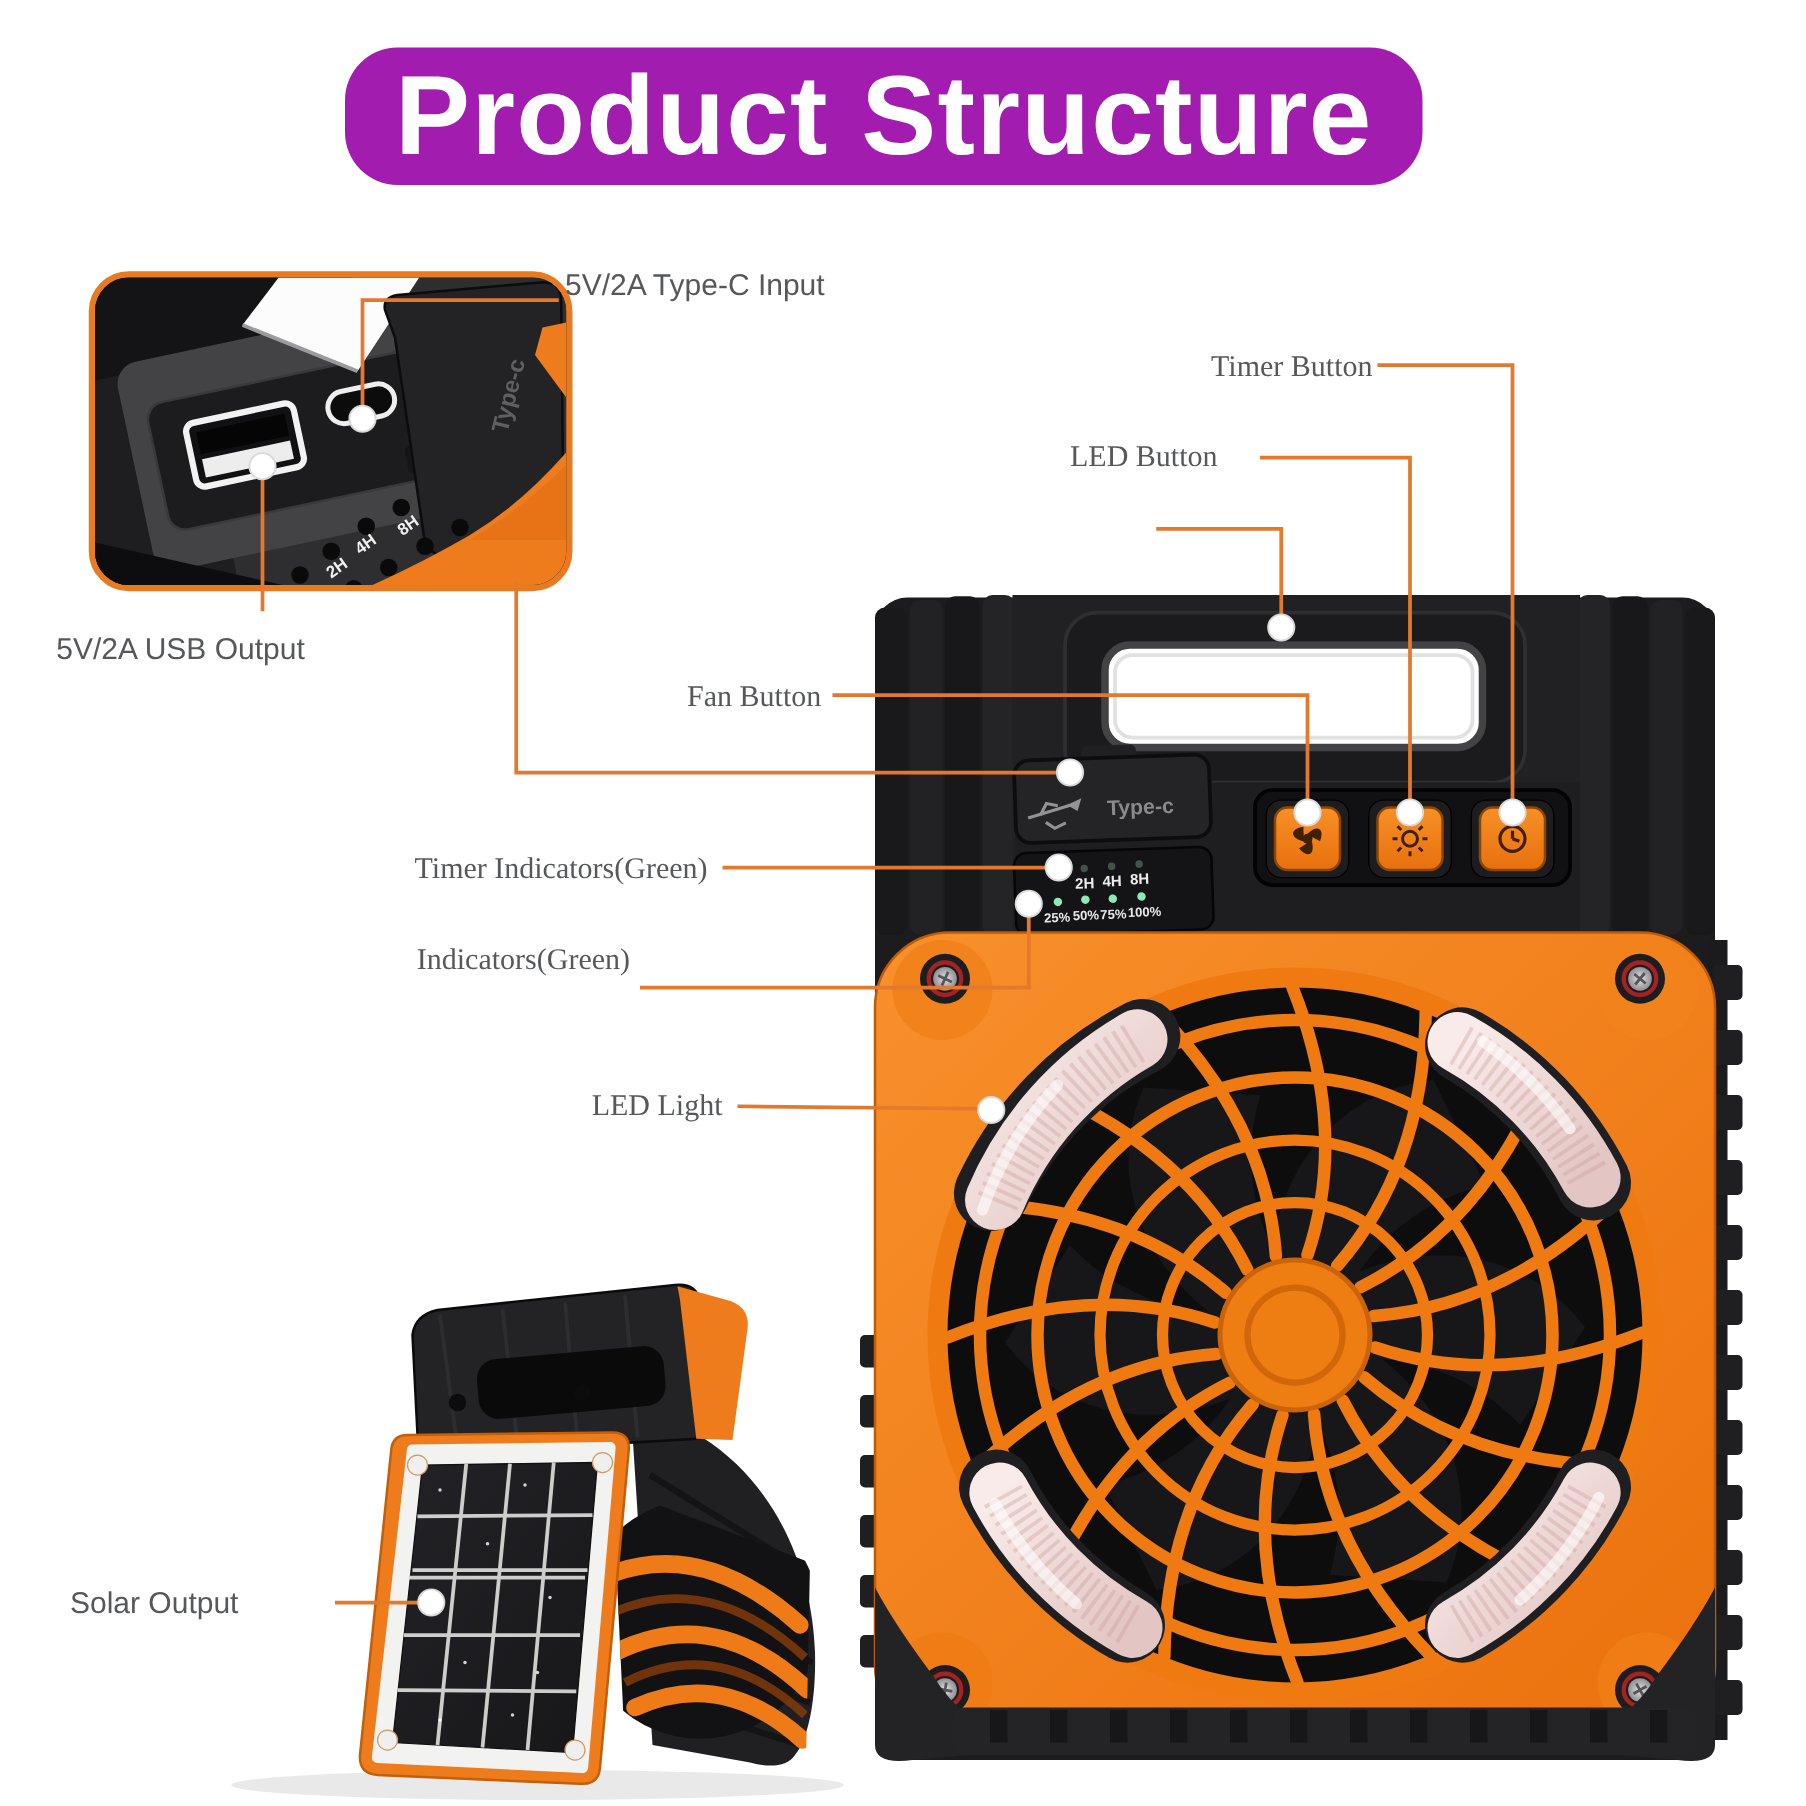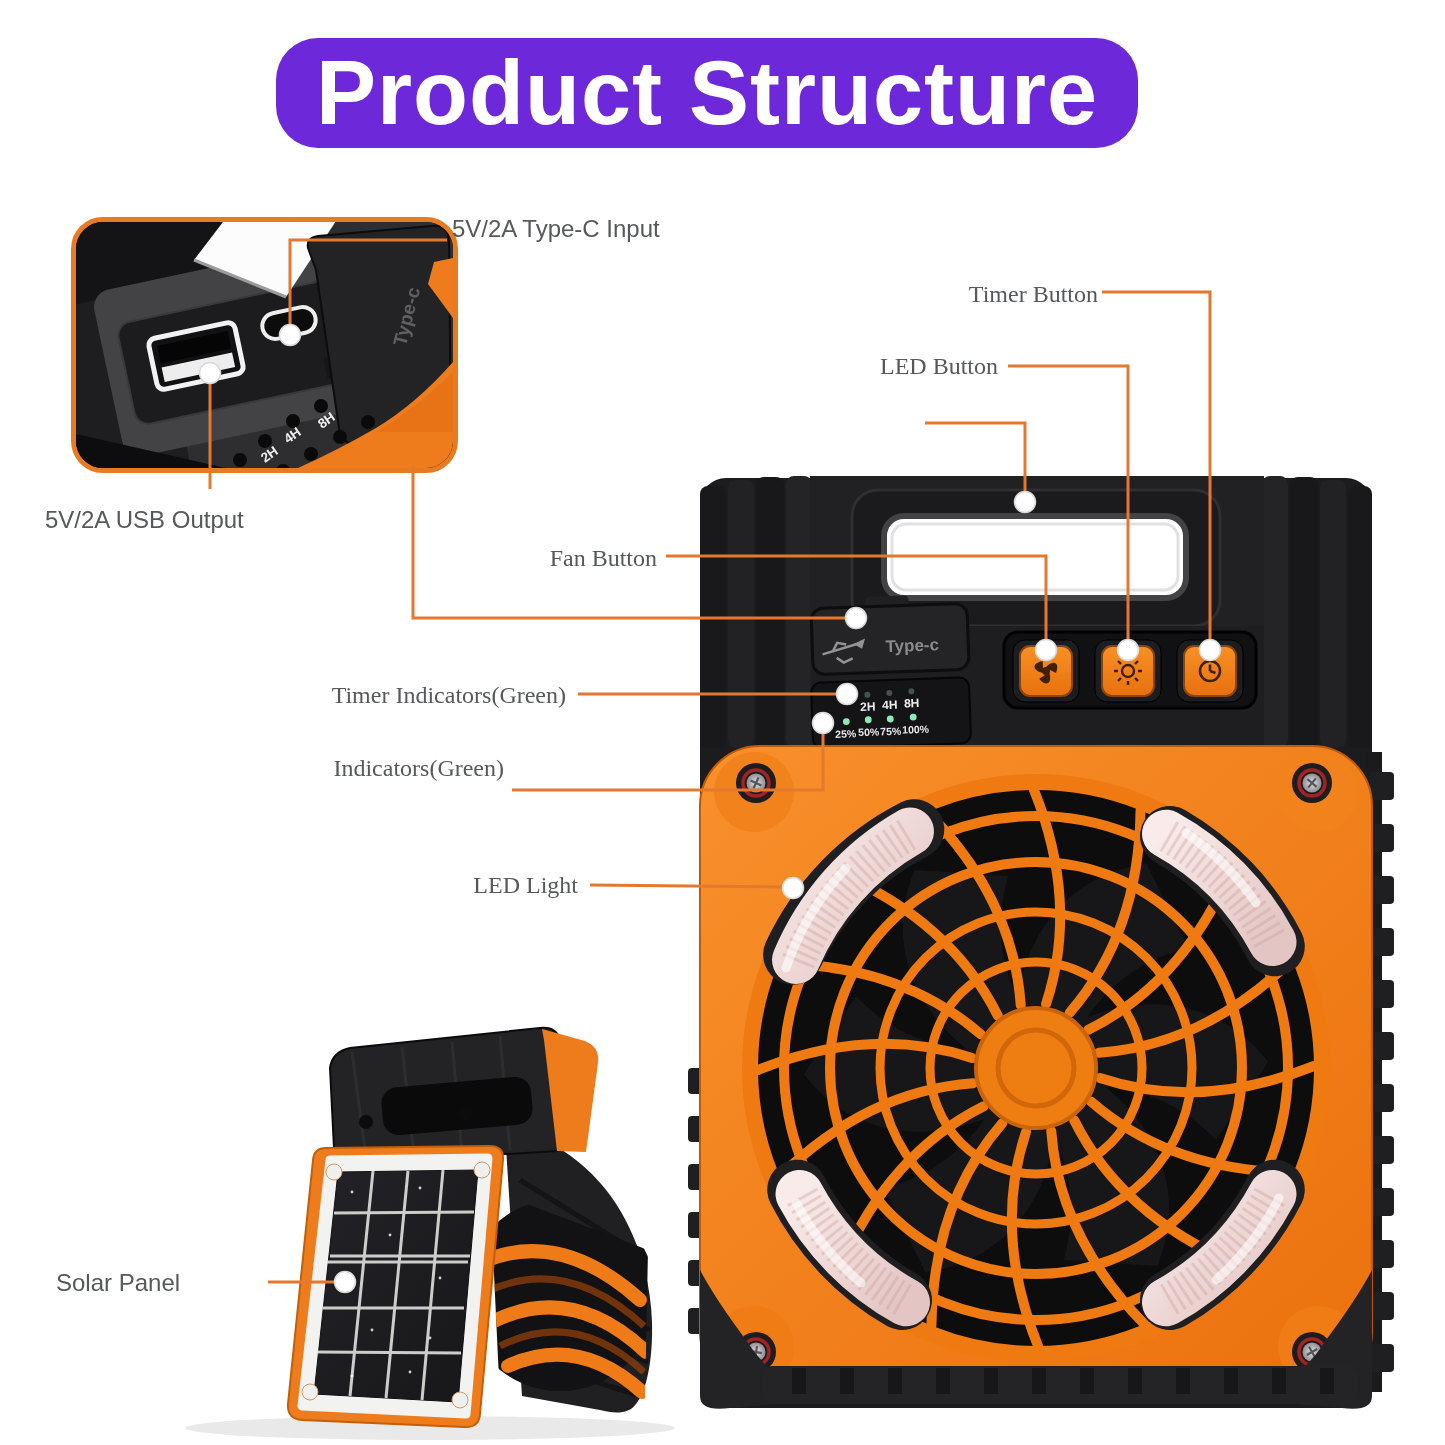--- a/index.html
+++ b/index.html
@@ -1,19 +1,19 @@
 <!DOCTYPE html>
 <html><head>
 <meta charset="utf-8">
 <style>
   html,body{margin:0;padding:0;background:#ffffff;}
   #canvas{position:relative;width:1445px;height:1445px;background:#ffffff;overflow:hidden;
           font-family:"Liberation Sans",sans-serif;}
   .layer{position:absolute;left:0;top:0;width:1445px;height:1445px;}
-  #title-bar{position:absolute;left:276px;top:38px;width:862px;height:110px;background:#6d28d9;
+  #title-bar{position:absolute;left:276px;top:38px;width:862px;height:110px;background:#a21caf;
              border-radius:42px;display:flex;align-items:center;justify-content:center;}
   #title-bar span{color:#ffffff;font-weight:bold;font-size:90px;letter-spacing:1px;white-space:nowrap;}
   .label{position:absolute;color:#57585A;font-size:24px;line-height:42px;white-space:nowrap;}
   .label.r{text-align:right;font-family:Liberation Serif, serif;}
   #inset{position:absolute;left:71px;top:217px;width:377px;height:246px;border:5px solid #E87A22;
          border-radius:32px;overflow:hidden;background:#2a2a2c;}
   svg text{font-family:"Liberation Sans",sans-serif;}
 </style>
 </head>
 <body>
@@ -461,23 +461,23 @@
       <circle cx="1210" cy="650" r="10.5"></circle>
       <circle cx="847" cy="694" r="10.5"></circle>
       <circle cx="823" cy="723" r="10.5"></circle>
       <circle cx="793" cy="888" r="10.5"></circle>
       <circle cx="345" cy="1282" r="10.5"></circle>
     </g>
   </svg>
 
   <div class="label" style="left:452px;top:208px;">5V/2A Type-C Input</div>
   <div class="label r" style="right:347px;top:273px;">Timer Button</div>
-  <div class="label r" style="right:447px;top:345px;">LED Button</div>
+  <div class="label r" style="right:471px;top:345px;">LED Button</div>
   <div class="label" style="left:45px;top:499px;">5V/2A USB Output</div>
   <div class="label r" style="right:788px;top:537px;text-align:center;">Fan Button</div>
   <div class="label r" style="right:879px;top:674px;">Timer Indicators(Green)</div>
   <div class="label r" style="right:941px;top:746px;line-height:45px;">
     <div>Indicators(Green)</div>
   </div>
   <div class="label r" style="right:867px;top:864px;">LED Light</div>
-  <div class="label" style="left:56px;top:1262px;">Solar Panel</div>
+  <div class="label" style="left:56px;top:1262px;">Solar Output</div>
 
 </div>
 
 </body></html>

